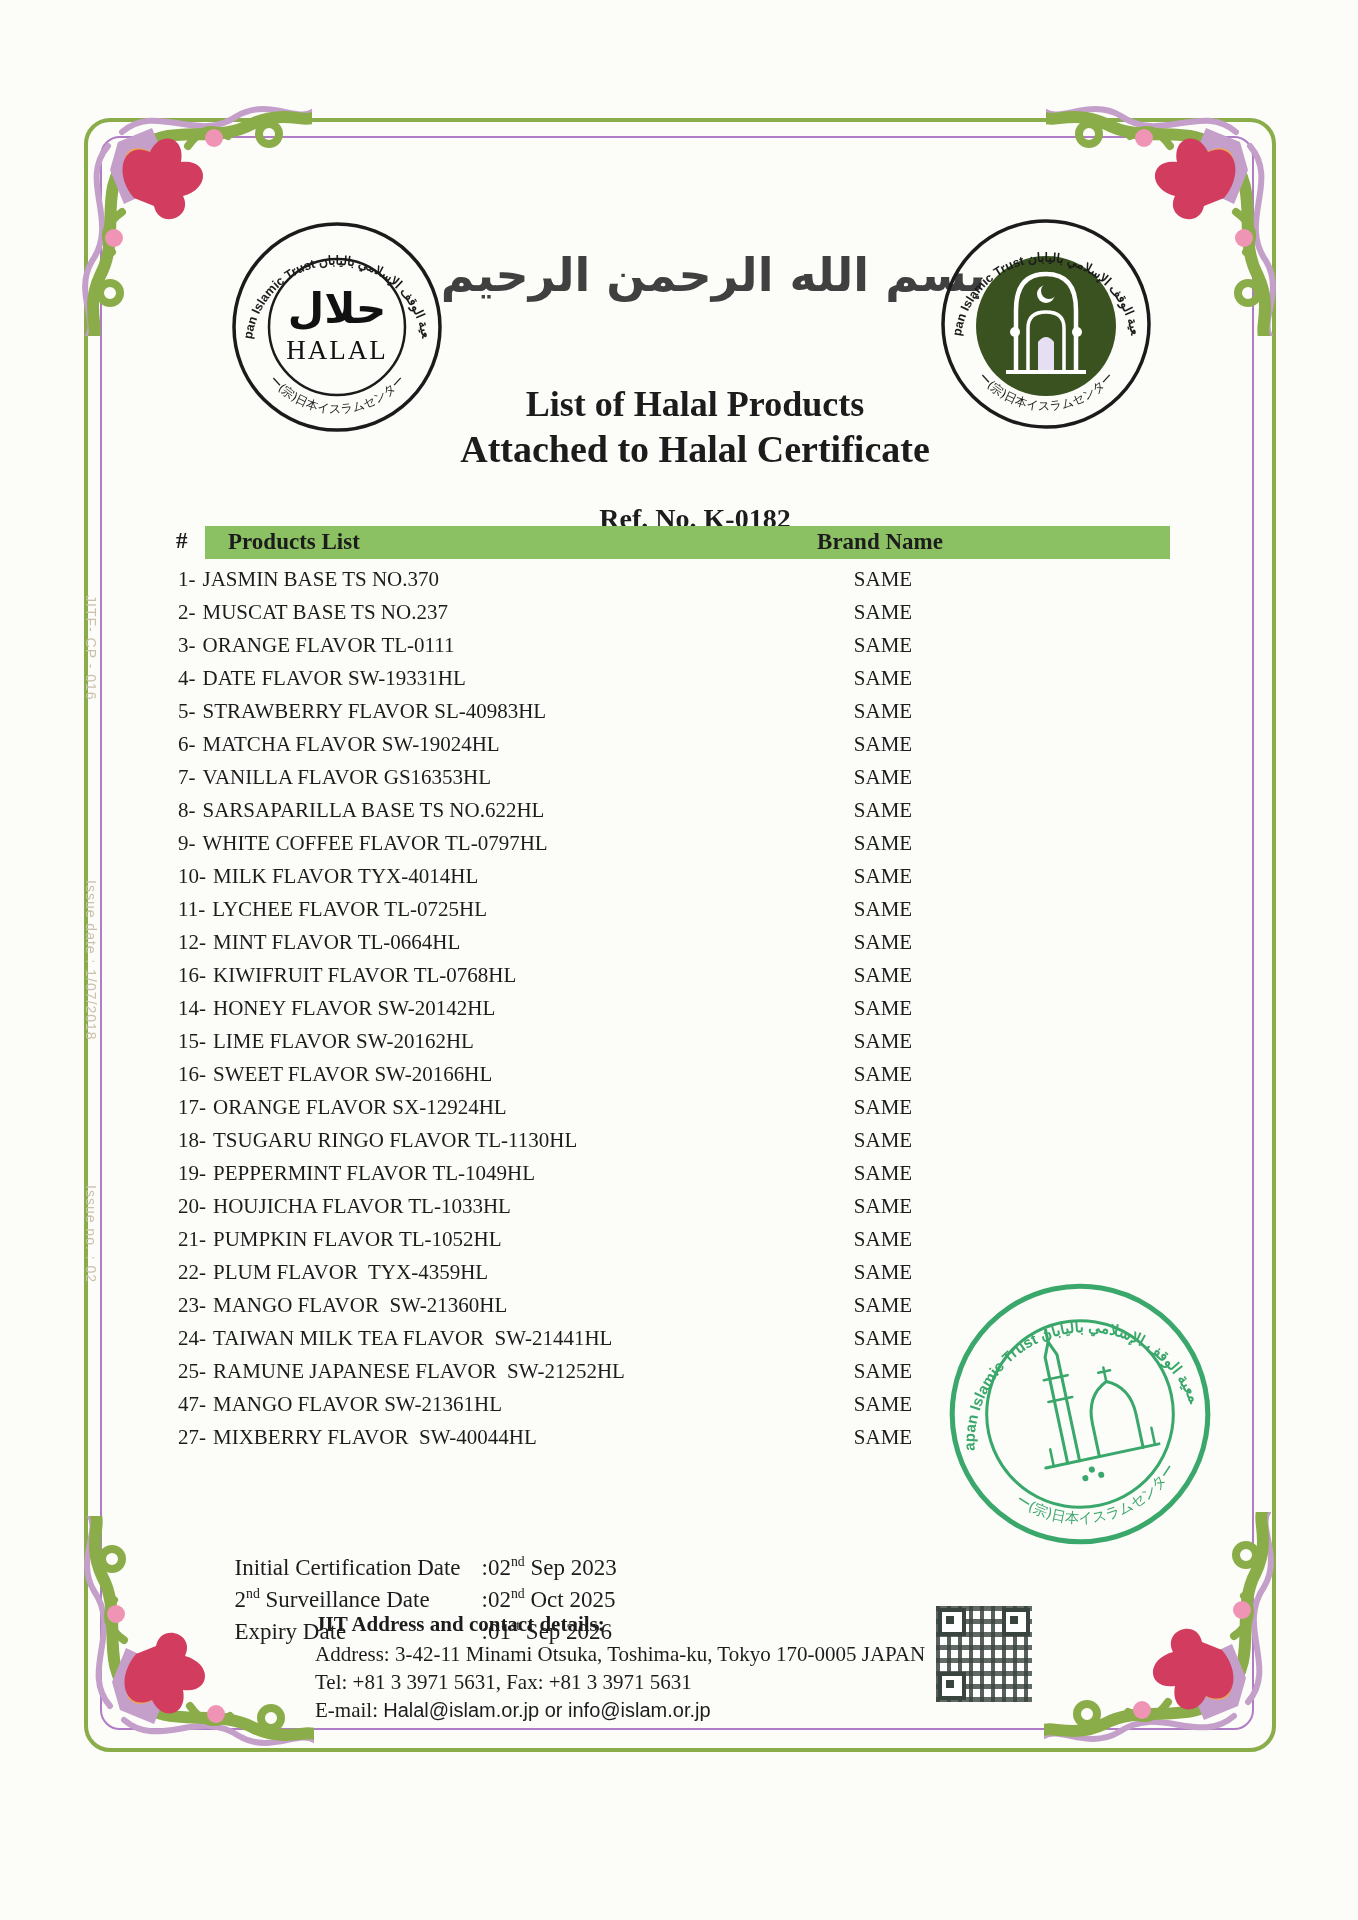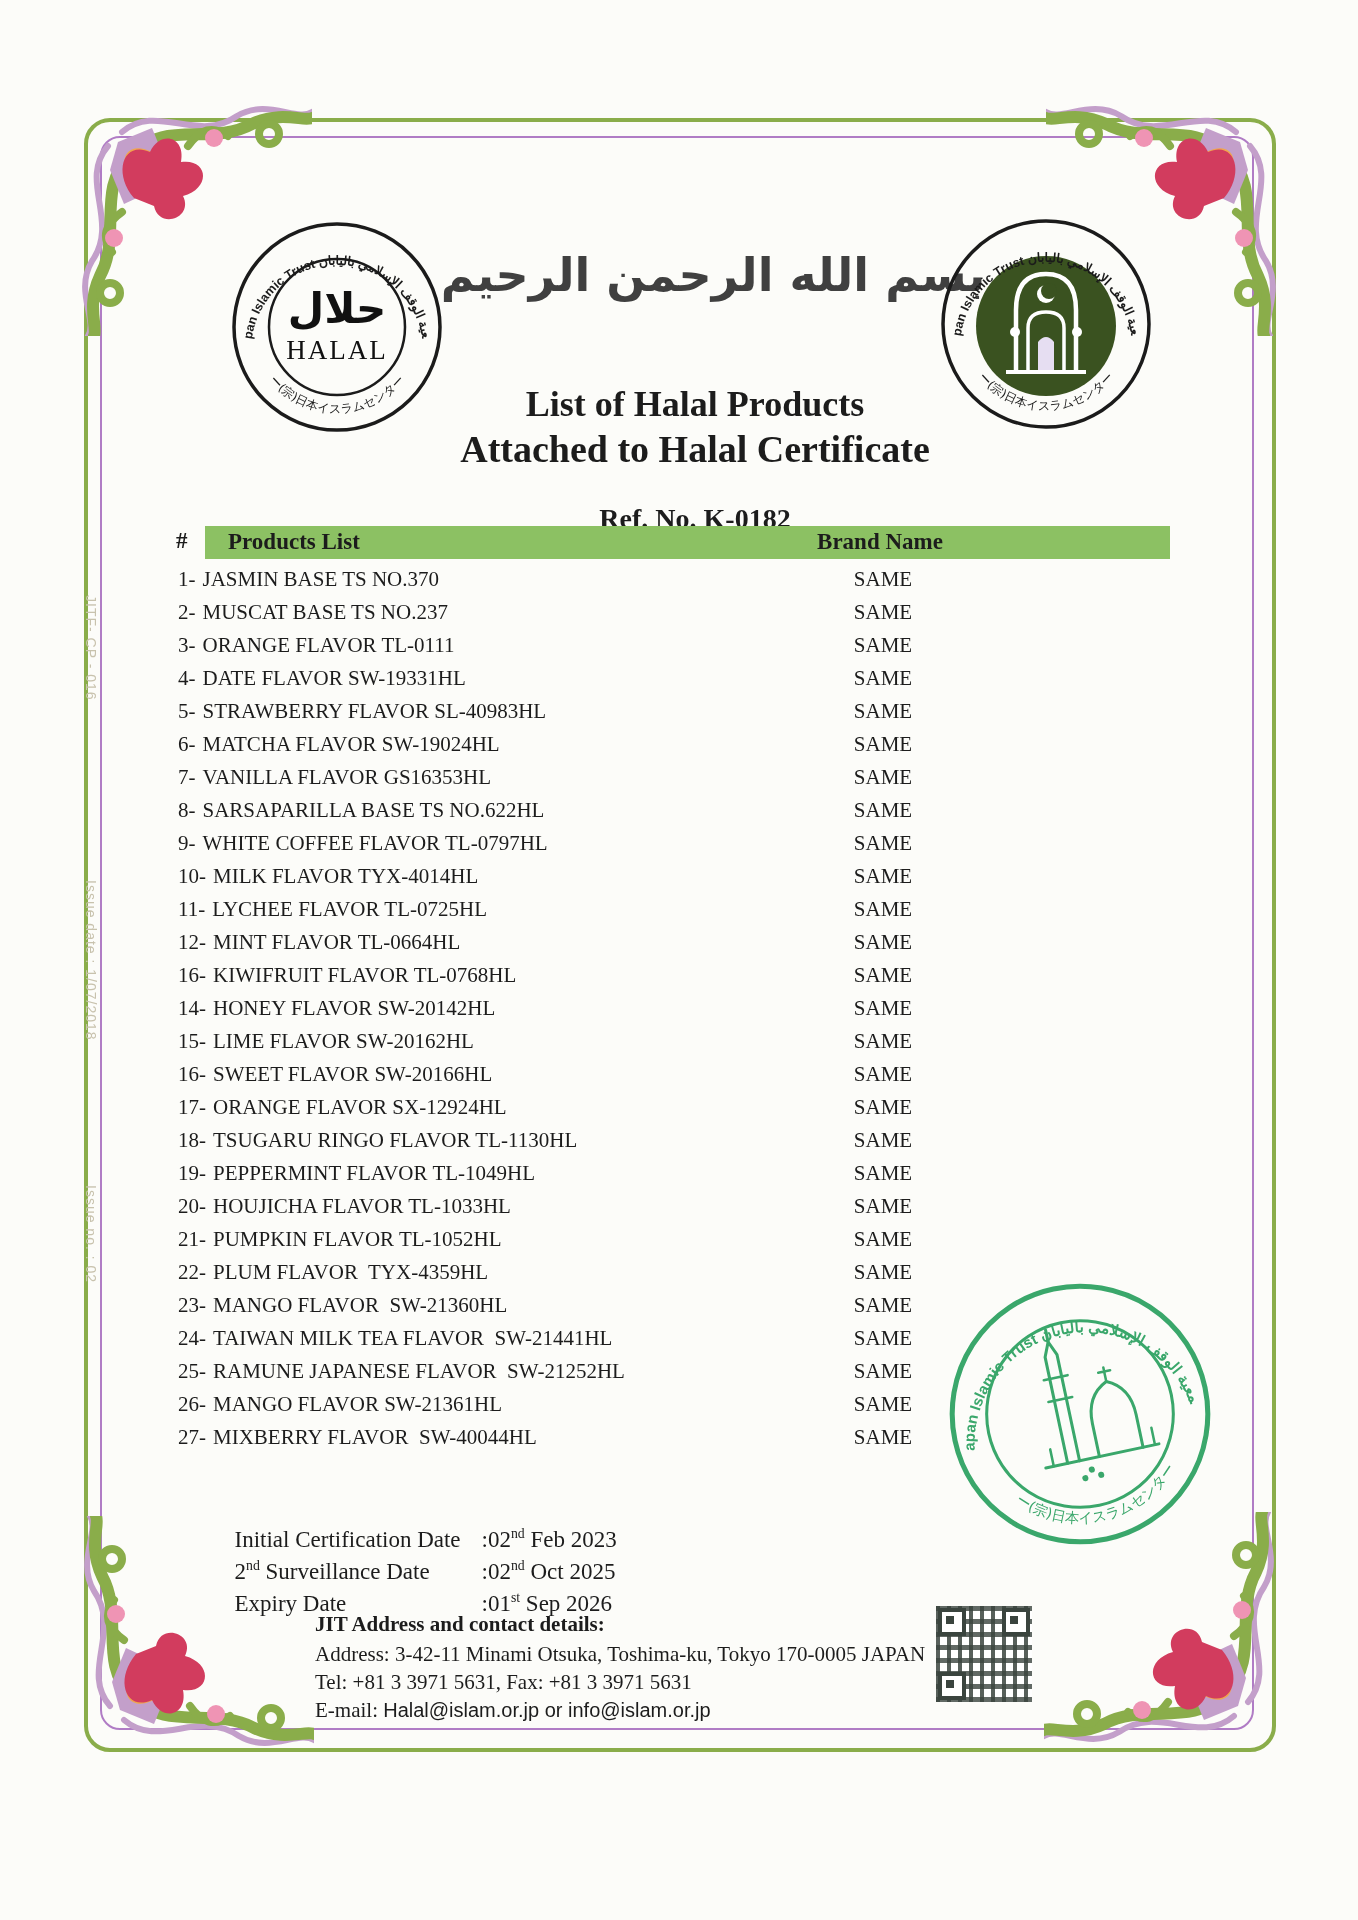--- a/index.html
+++ b/index.html
@@ -37,21 +37,21 @@
   .th-products{position:absolute;left:228px;top:529px;font-size:23px;font-weight:bold;}
   .th-brand{position:absolute;left:740px;top:529px;width:280px;text-align:center;font-size:23px;font-weight:bold;}
   .rows{position:absolute;left:178px;top:563px;width:1000px;}
   .t-row{position:relative;height:33px;font-size:21px;line-height:33px;}
   .t-no{margin-right:7px;}
   .t-prod{white-space:pre;}
   .t-brand{position:absolute;left:635px;top:0;width:140px;text-align:center;}
   
   .dates{position:absolute;left:200px;top:1492px;font-size:23px;}
   .d-row{height:32px;line-height:32px;white-space:pre;}
-  .d-label{display:inline-block;width:247px;}
+  .d-label{display:inline-block;width:247px;margin-top:28px;}
   sup{font-size:60%;vertical-align:super;line-height:0;}
   
   .contact{position:absolute;left:315px;top:1600px;font-size:21px;line-height:28px;}
   .c-head{font-weight:bold;margin-bottom:2px;margin-top:10px;}
   .c-email-val{font-family:"Liberation Sans",sans-serif;font-size:20px;}
   
   .qr{position:absolute;left:936px;top:1606px;width:96px;height:96px;background:#fff;z-index:6;
       background-image:
         repeating-linear-gradient(90deg, rgba(58,68,62,.85) 0 4px, transparent 4px 11px),
         repeating-linear-gradient(0deg, rgba(58,68,62,.8) 0 5px, transparent 5px 13px),
@@ -297,21 +297,21 @@
     </div>
       <div class="t-row">
       <span class="t-no">24-</span><span class="t-prod">TAIWAN MILK TEA FLAVOR  SW-21441HL</span>
       <span class="t-brand">SAME</span>
     </div>
       <div class="t-row">
       <span class="t-no">25-</span><span class="t-prod">RAMUNE JAPANESE FLAVOR  SW-21252HL</span>
       <span class="t-brand">SAME</span>
     </div>
       <div class="t-row">
-      <span class="t-no">26-</span><span class="t-prod">MANGO FLAVOR SW-21361HL</span>
+      <span class="t-no">47-</span><span class="t-prod">MANGO FLAVOR SW-21361HL</span>
       <span class="t-brand">SAME</span>
     </div>
       <div class="t-row">
       <span class="t-no">27-</span><span class="t-prod">MIXBERRY FLAVOR  SW-40044HL</span>
       <span class="t-brand">SAME</span>
     </div>
     </div>
 
   <svg class="seal stamp" viewBox="0 0 280 280">
     <defs>
@@ -335,21 +335,21 @@
       <path d="M 96,185 H 210"></path>
       <path d="M 104,185 L 104,168 M 206,185 L 206,168" stroke-width="2.5"></path>
       <circle cx="140" cy="196" r="3" fill="#2aa05f" stroke="none"></circle>
       <circle cx="132" cy="203" r="3" fill="#2aa05f" stroke="none"></circle>
       <circle cx="148" cy="203" r="3" fill="#2aa05f" stroke="none"></circle>
     </g>
   </svg>
 
   <div class="dates">
       <div class="d-row">
-      <span class="d-label"><span>Initial Certification Date</span><sup></sup><span></span></span><span class="d-value"><span>:02</span><sup>nd</sup><span> Feb 2023</span></span>
+      <span class="d-label"><span>Initial Certification Date</span><sup></sup><span></span></span><span class="d-value"><span>:02</span><sup>nd</sup><span> Sep 2023</span></span>
     </div>
       <div class="d-row">
       <span class="d-label"><span>2</span><sup>nd</sup><span> Surveillance Date</span></span><span class="d-value"><span>:02</span><sup>nd</sup><span> Oct 2025</span></span>
     </div>
       <div class="d-row">
       <span class="d-label"><span>Expiry Date</span><sup></sup><span></span></span><span class="d-value"><span>:01</span><sup>st</sup><span> Sep 2026</span></span>
     </div>
     </div>
 
   <div class="contact">

